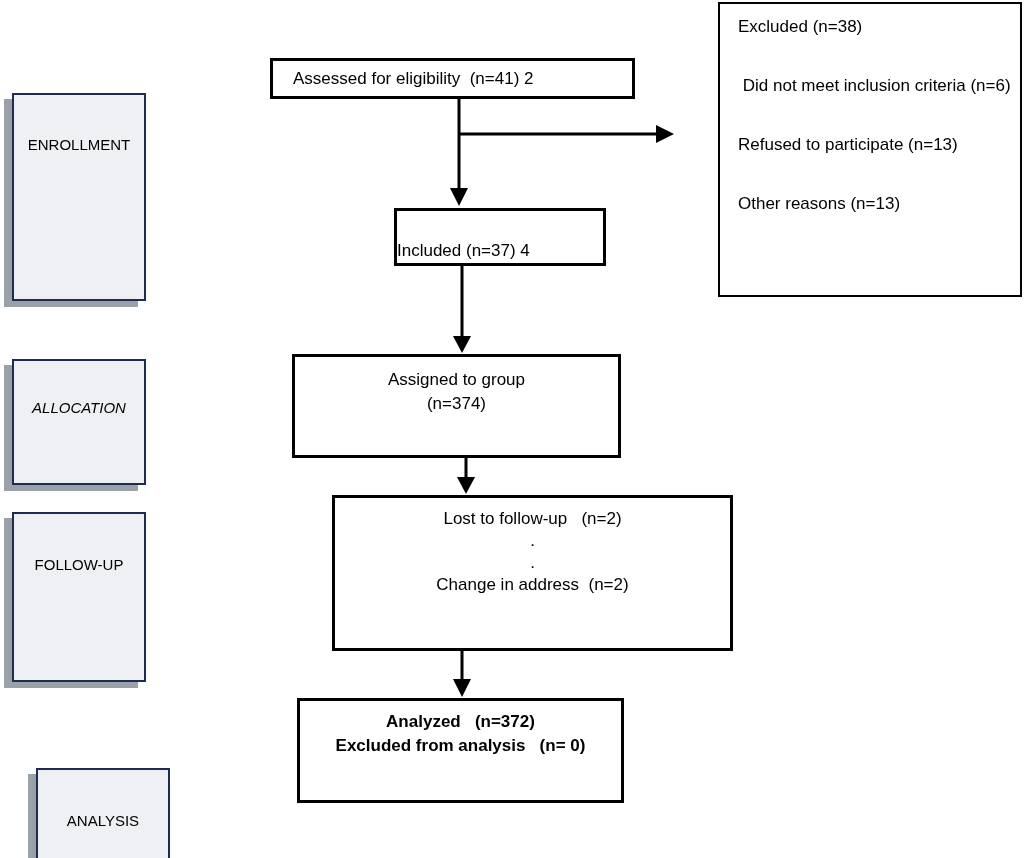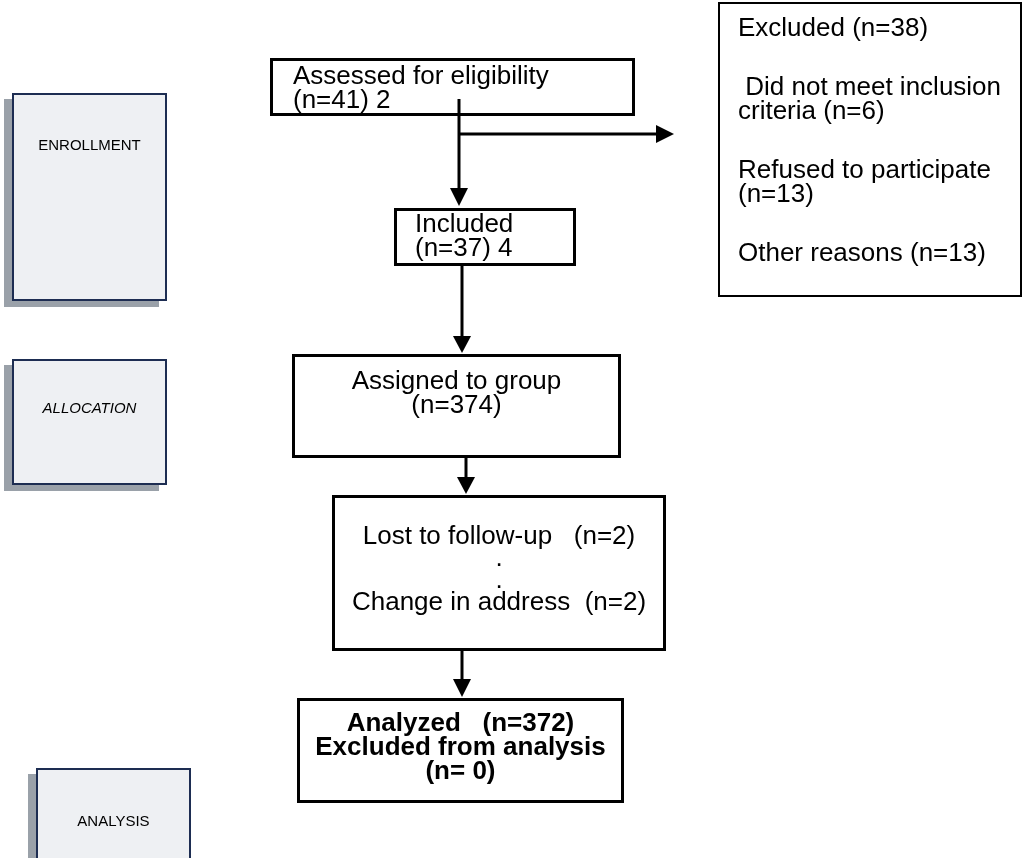--- a/index.html
+++ b/index.html
@@ -18,57 +18,57 @@
     position: relative;
     width: 1024px;
     height: 858px;
     background: var(--background);
     overflow: hidden;
   }
   
   .stage {
     position: absolute;
     left: 12px;
-    width: 155px;
+    width: 134px;
     background: var(--stage-fill);
     border: 2px solid var(--stage-border);
     box-shadow: -8px 6px 0 var(--stage-shadow);
     color: var(--text);
     font-size: 15px;
     text-align: center;
   }
   .stage span { white-space: pre; }
   .stage-enrollment { top: 93px;  height: 208px; padding-top: 41px; }
   .stage-allocation { top: 359px; height: 126px; padding-top: 38px; font-style: italic; }
   .stage-followup   { top: 512px; height: 170px; padding-top: 42px; }
   .stage-analysis   { top: 768px; height: 117px; padding-top: 42px; margin-left: 24px; }
   
   .box {
     position: absolute;
     background: var(--background);
     border: 3px solid var(--box-border);
     color: var(--text);
-    font-size: 26px;
+    font-size: 17px;
   }
   .box .line { display: block; white-space: pre-wrap; line-height: 24px; }
   .box-assessed {
-    left: 270px; top: 58px; width: 365px; height: 58px;
+    left: 270px; top: 58px; width: 365px; height: 41px;
     display: flex; align-items: center; padding-left: 20px;
   }
   .box-included {
-    left: 394px; top: 208px; width: 182px; height: 58px;
-    display: flex; align-items: flex-start; padding-left: 18px;
+    left: 394px; top: 208px; width: 212px; height: 58px;
+    display: flex; align-items: flex-end; 
   }
   .box-assigned {
     left: 292px; top: 354px; width: 329px; height: 104px;
     text-align: center; padding-top: 11px;
   }
   .box-followup {
-    left: 332px; top: 495px; width: 334px; height: 156px;
-    text-align: center; padding-top: 26px;
+    left: 332px; top: 495px; width: 401px; height: 156px;
+    text-align: center; padding-top: 10px;
   }
   .box-followup .line { line-height: 22px; }
   .box-analyzed {
     left: 297px; top: 698px; width: 327px; height: 105px;
     text-align: center; padding-top: 9px; font-weight: bold;
   }
   .box-excluded {
     left: 718px; top: 2px; width: 304px; height: 295px;
     border-width: 2px;
     padding: 11px 6px 0 18px;
@@ -87,20 +87,23 @@
 </head>
 <body>
 
 <div class="canvas">
 
   <div class="stage stage-enrollment">
     <span>ENROLLMENT</span>
   </div>
   <div class="stage stage-allocation">
     <span>ALLOCATION</span>
+  </div>
+  <div class="stage stage-followup">
+    <span>FOLLOW-UP</span>
   </div>
   <div class="stage stage-analysis">
     <span>ANALYSIS</span>
   </div>
 
   <div class="box box-assessed">
     <span class="line">Assessed for eligibility  (n=41) 2</span>
   </div>
 
   <div class="box box-included">

